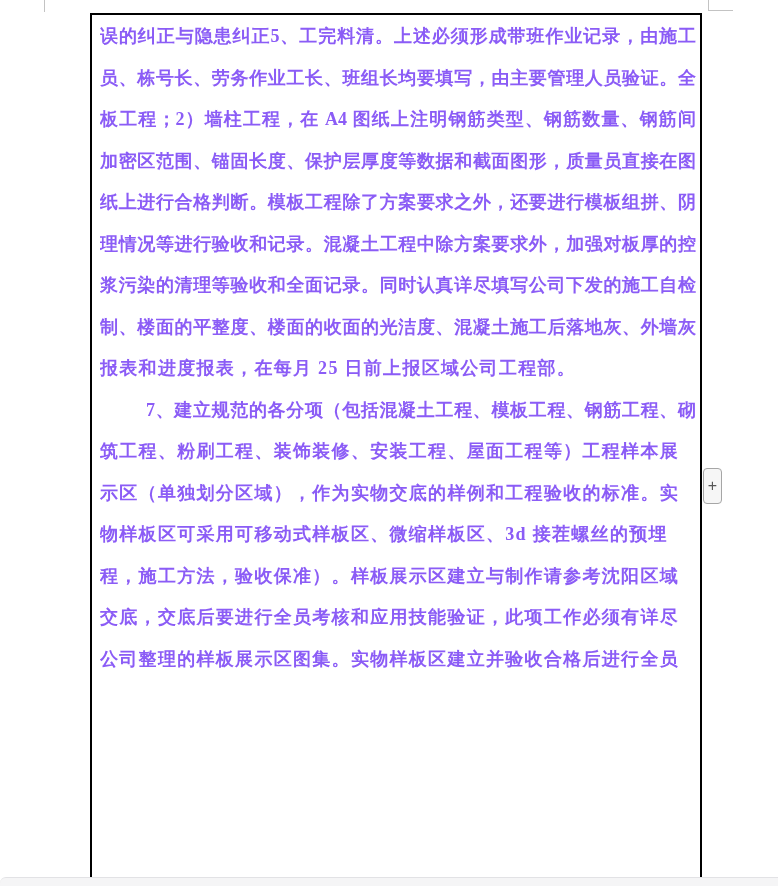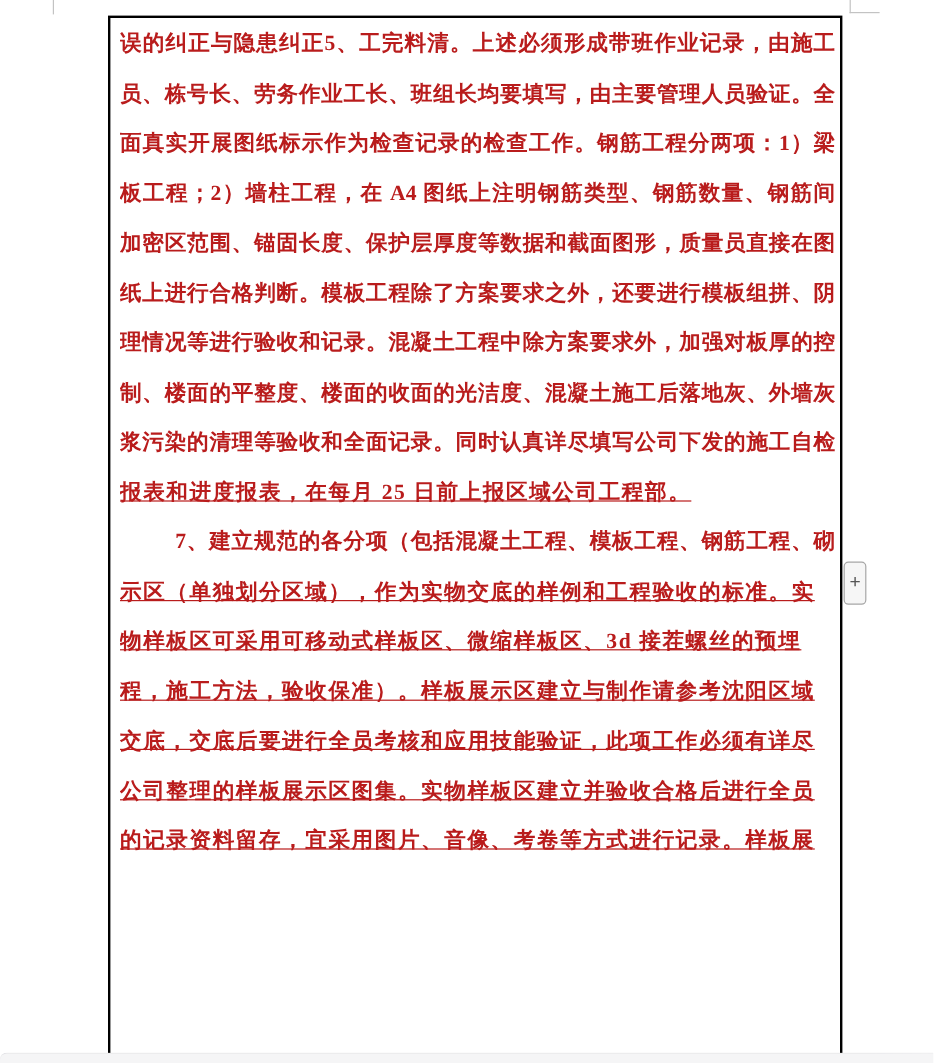--- a/index.html
+++ b/index.html
@@ -37,31 +37,30 @@
     box-sizing: content-box;
   }
 
   .doc-text { width: 100%; }
 
   .line {
     height: 41.5px;
     line-height: 41.5px;
     font-size: 18px;
     font-weight: bold;
-    color: #b91c1c;
+    color: #8b5cf6;
     overflow: hidden;
   }
   .line.justify {
     text-align: justify;
     text-align-last: justify;
     text-justify: inter-character;
   }
   .line:not(.justify) {
     letter-spacing: 1.3px;
-    text-decoration: underline;
   }
   .line.indent {
     text-indent: 46px;
   }
 
   
   .add-btn {
     position: absolute;
     left: 703px;
     top: 468px;
@@ -104,35 +103,34 @@
 <div>
 
   <div class="crop-mark crop-left-v"></div>
   <div class="crop-mark crop-right-v"></div>
   <div class="crop-mark crop-right-h"></div>
 
   <div class="doc-cell">
     <div class="doc-text">
         <div class="line justify">误的纠正与隐患纠正5、工完料清。上述必须形成带班作业记录，由施工</div>
         <div class="line justify">员、栋号长、劳务作业工长、班组长均要填写，由主要管理人员验证。全</div>
-        <div class="line justify">面真实开展图纸标示作为检查记录的检查工作。钢筋工程分两项：1）梁</div>
         <div class="line justify">板工程；2）墙柱工程，在 A4 图纸上注明钢筋类型、钢筋数量、钢筋间距、</div>
         <div class="line justify">加密区范围、锚固长度、保护层厚度等数据和截面图形，质量员直接在图</div>
         <div class="line justify">纸上进行合格判断。模板工程除了方案要求之外，还要进行模板组拼、阴</div>
         <div class="line justify">理情况等进行验收和记录。混凝土工程中除方案要求外，加强对板厚的控</div>
+        <div class="line justify">浆污染的清理等验收和全面记录。同时认真详尽填写公司下发的施工自检</div>
         <div class="line justify">制、楼面的平整度、楼面的收面的光洁度、混凝土施工后落地灰、外墙灰</div>
-        <div class="line justify">浆污染的清理等验收和全面记录。同时认真详尽填写公司下发的施工自检</div>
         <div class="line">报表和进度报表，在每月 25 日前上报区域公司工程部。</div>
         <div class="line justify indent">7、建立规范的各分项（包括混凝土工程、模板工程、钢筋工程、砌</div>
+        <div class="line">筑工程、粉刷工程、装饰装修、安装工程、屋面工程等）工程样本展</div>
         <div class="line">示区（单独划分区域），作为实物交底的样例和工程验收的标准。实</div>
         <div class="line">物样板区可采用可移动式样板区、微缩样板区、3d 接茬螺丝的预埋</div>
         <div class="line">程，施工方法，验收保准）。样板展示区建立与制作请参考沈阳区域</div>
         <div class="line">交底，交底后要进行全员考核和应用技能验证，此项工作必须有详尽</div>
         <div class="line">公司整理的样板展示区图集。实物样板区建立并验收合格后进行全员</div>
-        <div class="line">的记录资料留存，宜采用图片、音像、考卷等方式进行记录。样板展</div>
       </div>
   </div>
 
   <div class="add-btn">
     <span class="plus">+</span>
   </div>
 
   <div class="bottom-bar"></div>
 
 </div>

